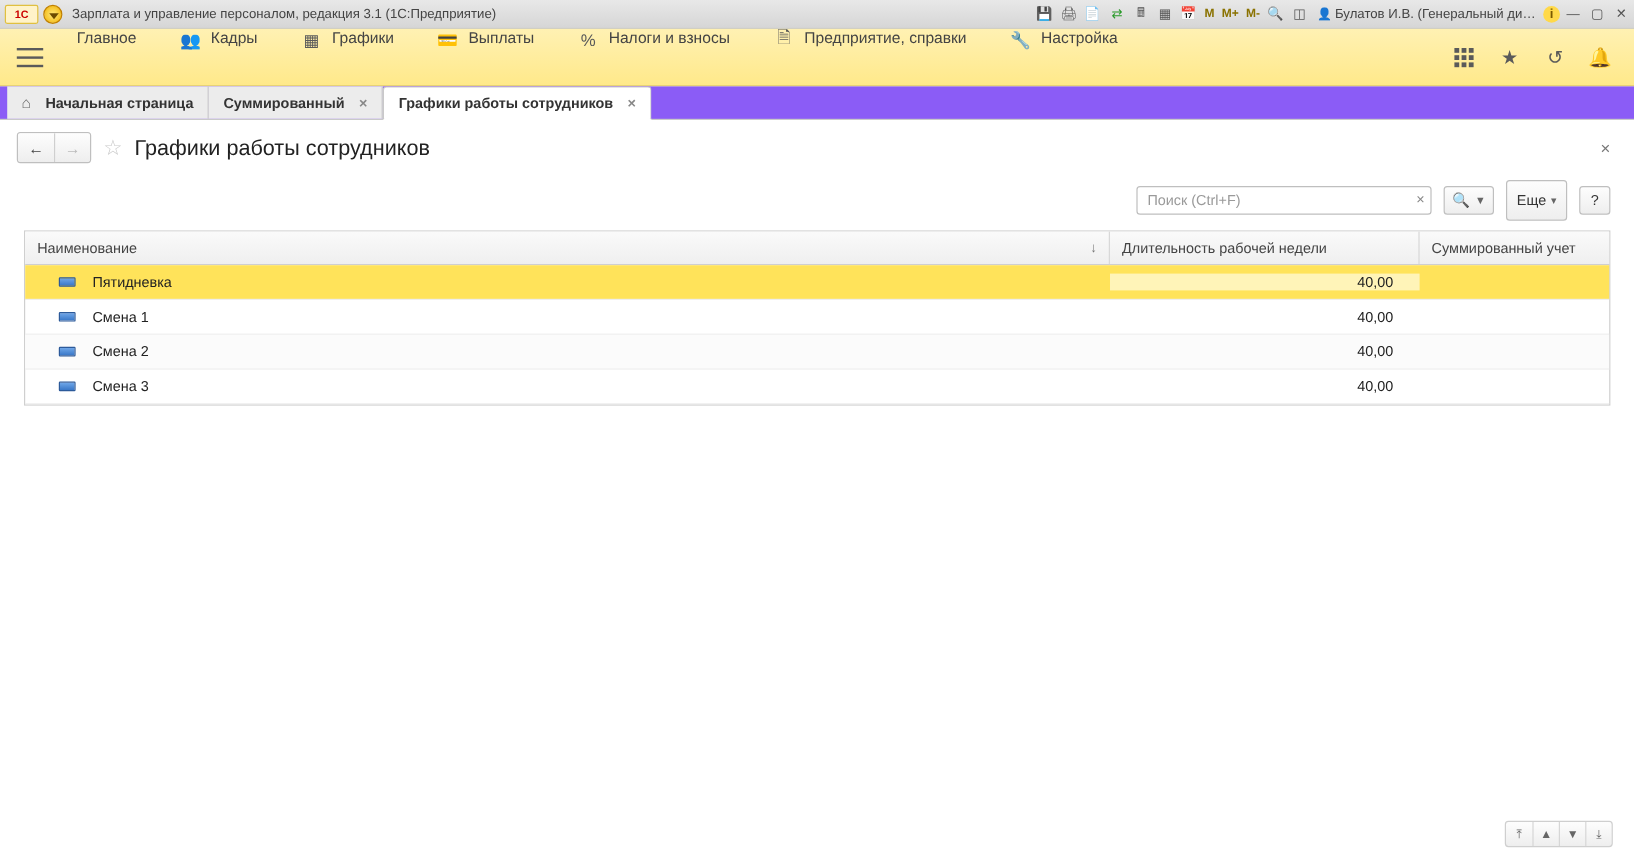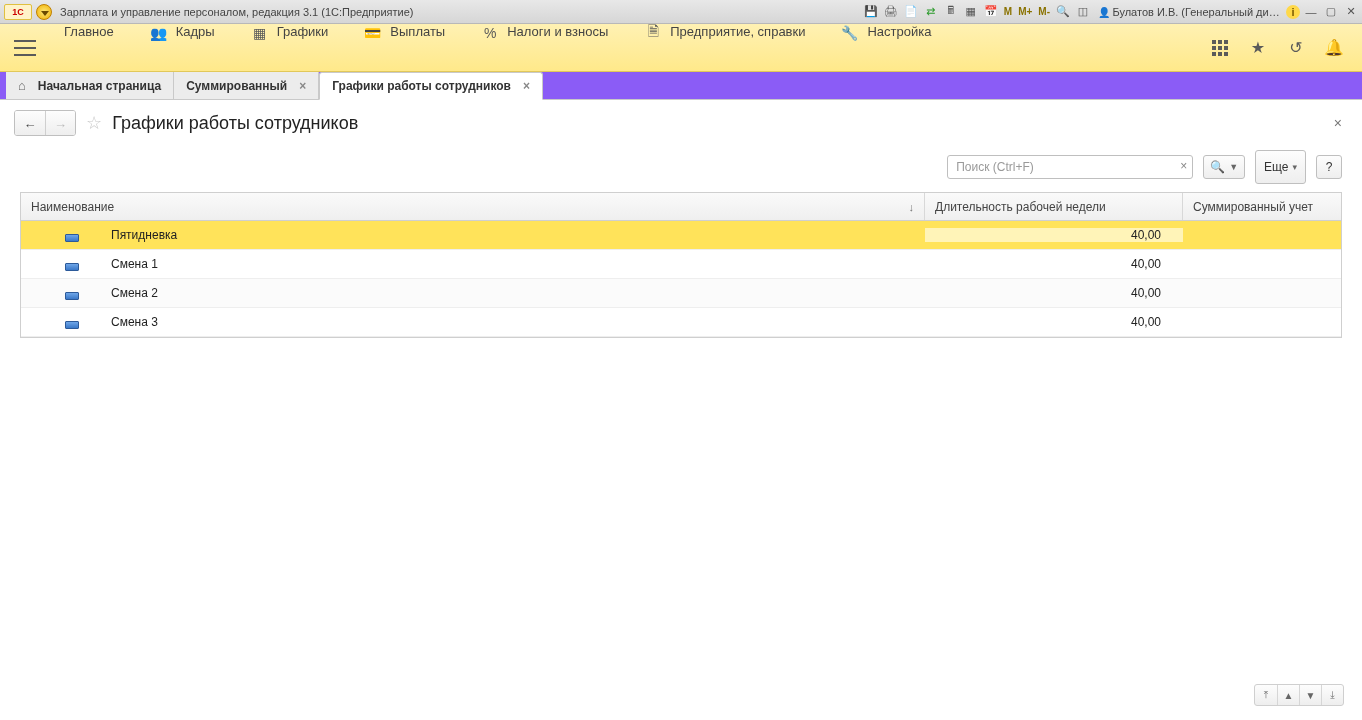--- a/index.html
+++ b/index.html
@@ -93,21 +93,21 @@
   .thead { display:flex; background:linear-gradient(#fafafa,#efefef); border-bottom:1px solid #cfcfcf; height:28px; font-size:12px; color:#444;}
   .th { padding:0 10px; display:flex; align-items:center; border-right:1px solid #d8d8d8;text-align:center;}
   .th.name { flex:1; justify-content:space-between;}
   .th.dur  { width:258px; border-right:1px solid #d8d8d8;}
   .th.sum  { width:158px; border-right:none;}
   .sort-arrow { color:#777; font-size:11px;}
   .trow { display:flex; height:29px; align-items:center; font-size:12px; color:#222; border-bottom:1px solid #eee;}
   .trow:nth-child(odd){ background:#fbfbfb; }
   .trow.sel { background:#ffe35a; }
   .trow.sel .td.dur, .trow.sel .td.sum { background:#fff4b8; }
-  .td.name { flex:1; display:flex; align-items:flex-end; padding-left:44px; gap:32px;}
+  .td.name { flex:1; display:flex; align-items:center; padding-left:28px; gap:14px;}
   .td.dur { width:258px; text-align:right; padding-right:22px;}
   .td.sum { width:158px; }
   .row-ico { width:14px; height:8px; background:linear-gradient(#6fa6e8,#3a78c8); border:1px solid #2c5a9a; border-radius:1px; flex:0 0 auto;}
 
   
   .bottom-btns { position:absolute; right:18px; bottom:14px; display:flex; border:1px solid #cfcfcf; border-radius:3px; overflow:hidden; background:linear-gradient(#fdfdfd,#eee);}
   .bb { width:22px; height:20px; display:inline-flex; align-items:center; justify-content:center; font-size:10px; color:#666; border-left:1px solid #d6d6d6;}
   .bb:first-child{border-left:none;}
 
   .content-area { position:relative; height:calc(720px - 24px - 48px - 28px); }

